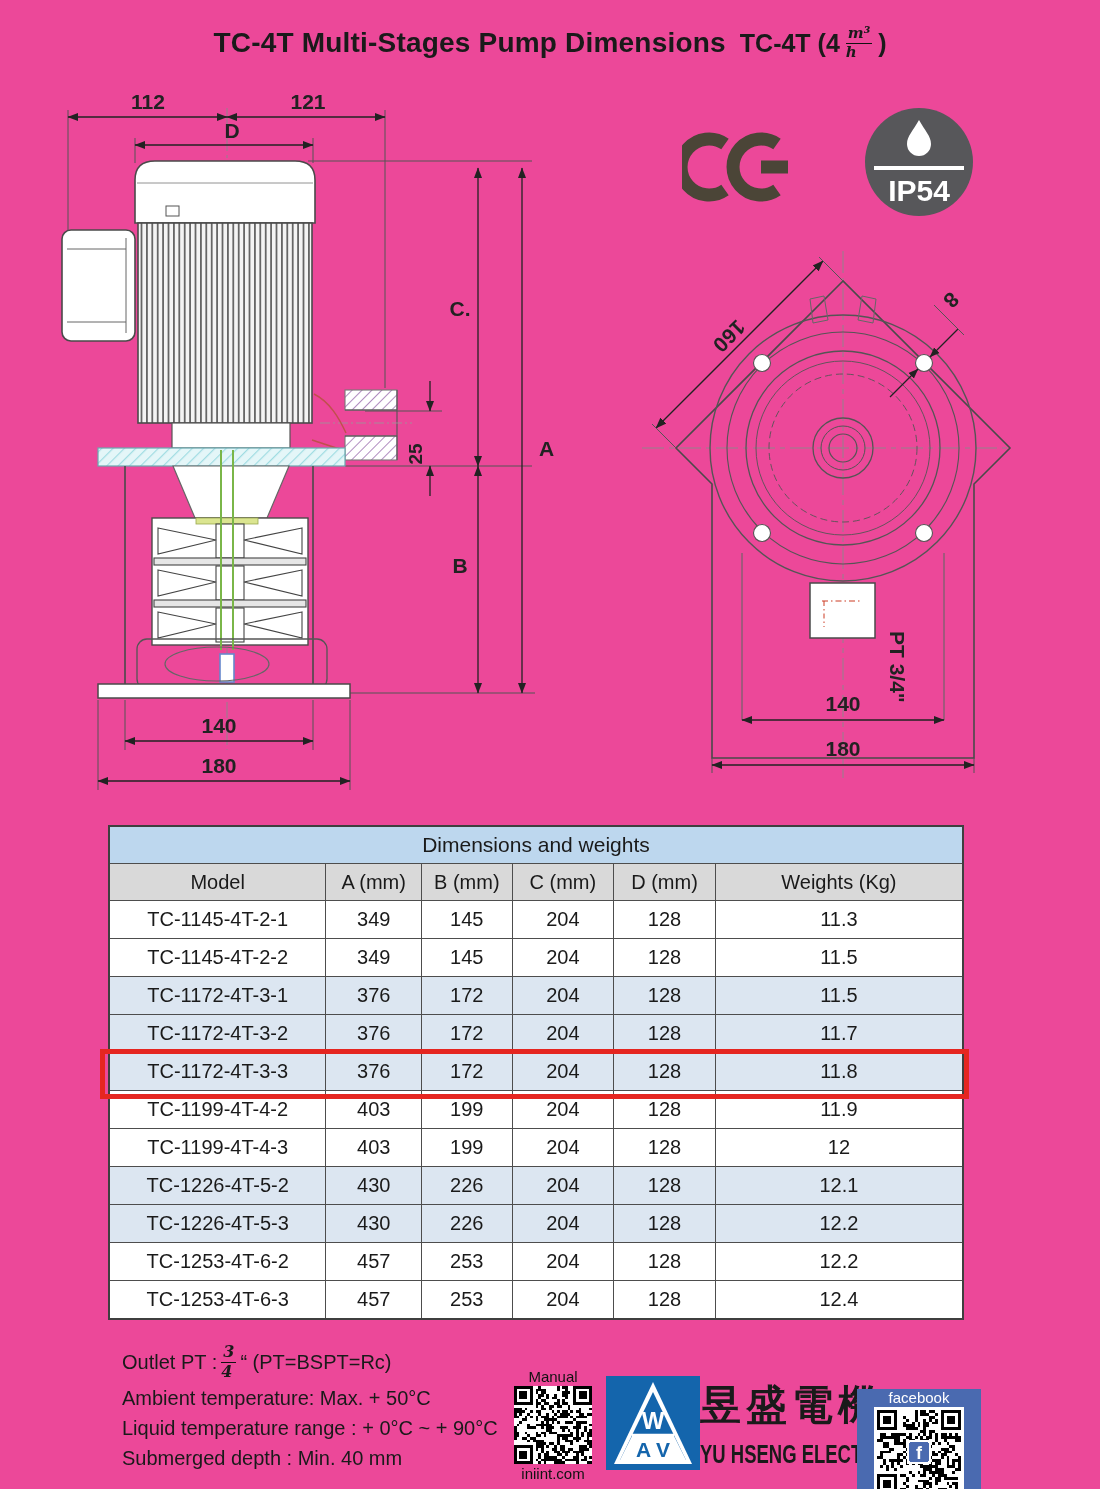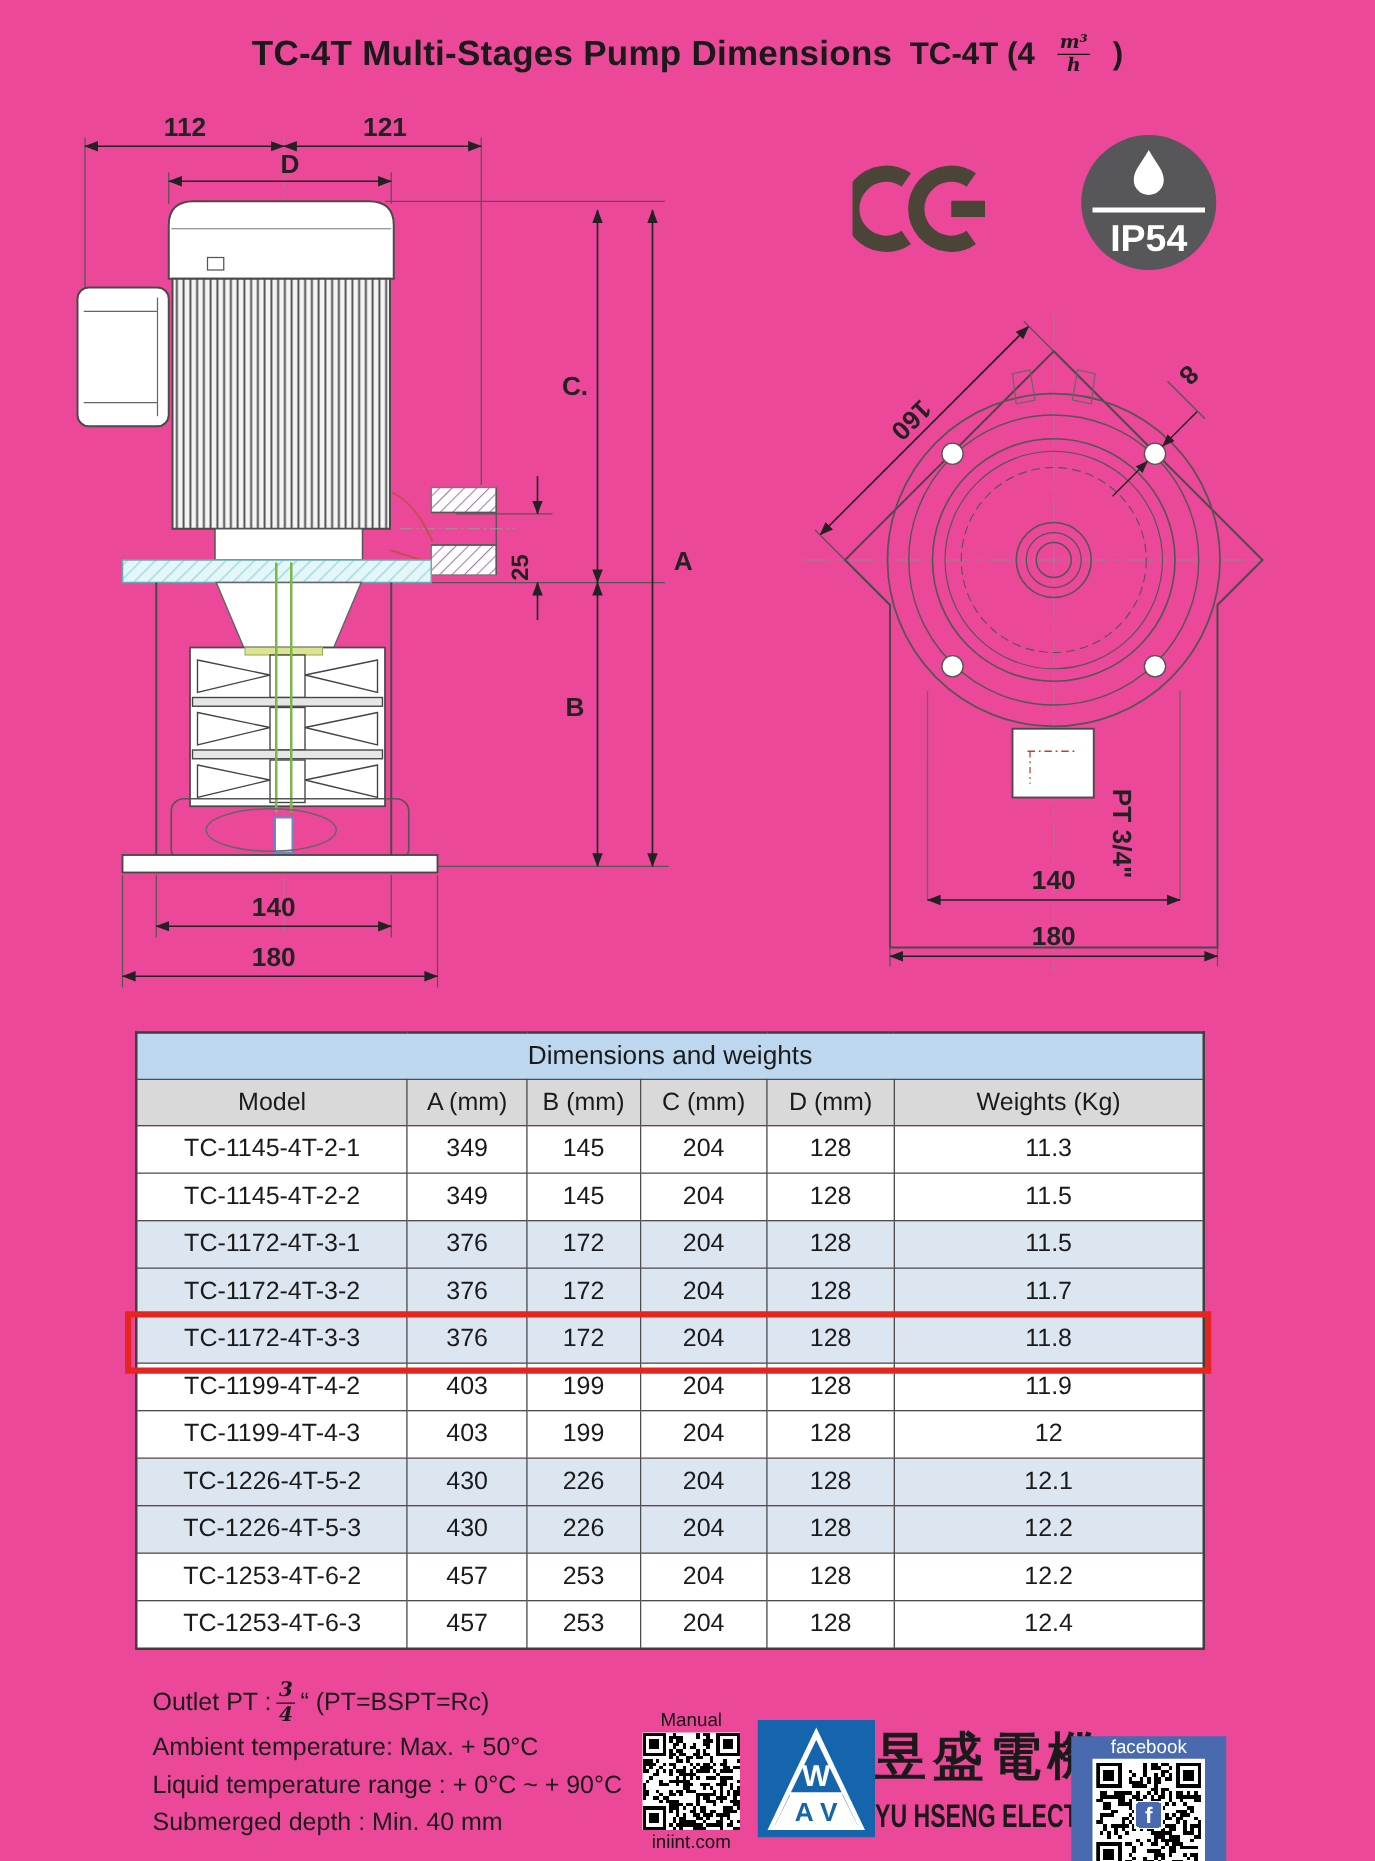--- a/index.html
+++ b/index.html
@@ -3,22 +3,22 @@
 <meta charset="utf-8">
 <style>
   html,body{margin:0;padding:0;background:#ffffff;}
   .page{position:relative;width:1100px;height:1489px;background:#ec4899;
         font-family:"Liberation Sans",sans-serif;color:#1a1a1a;overflow:hidden;}
 
   
   .title-row{position:absolute;left:0;top:26px;width:1100px;display:flex;
              justify-content:center;align-items:center;gap:14px;}
   .title-main{font-size:28px;font-weight:bold;letter-spacing:.2px;}
-  .title-spec{font-size:25px;font-weight:bold;display:flex;align-items:center;gap:18px;}
-  .frac{display:inline-flex;flex-direction:column;align-items:center;
+  .title-spec{font-size:25px;font-weight:bold;display:flex;align-items:center;gap:6px;}
+  .frac{display:inline-flex;flex-direction:column;align-items:flex-start;
         font-family:"DejaVu Serif",serif;font-style:italic;font-weight:bold;
         font-size:15px;line-height:1.05;vertical-align:middle;}
   .frac .num{border-bottom:1.6px solid #111;padding:0 2px 1px 2px;}
   .frac .den{padding-top:1px;}
 
   
   svg text{font-family:"Liberation Sans",sans-serif;}
   .dim-label{font-size:21px;font-weight:600;fill:#222;}
   .dim-label-sm{font-size:19px;font-weight:600;fill:#222;}
 

